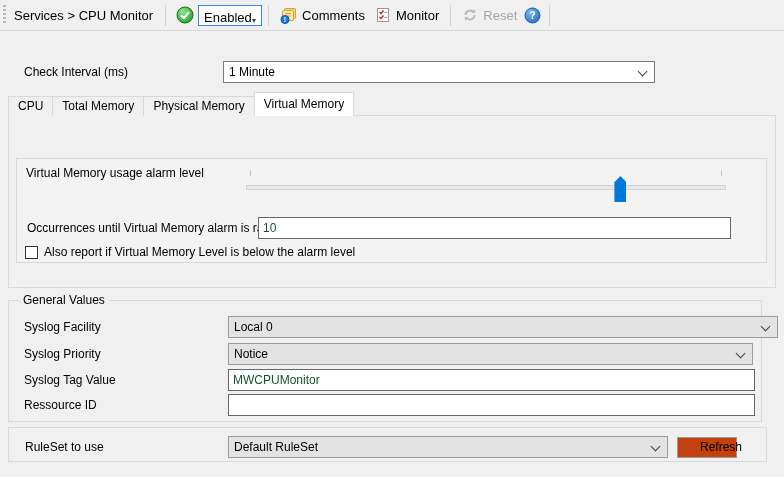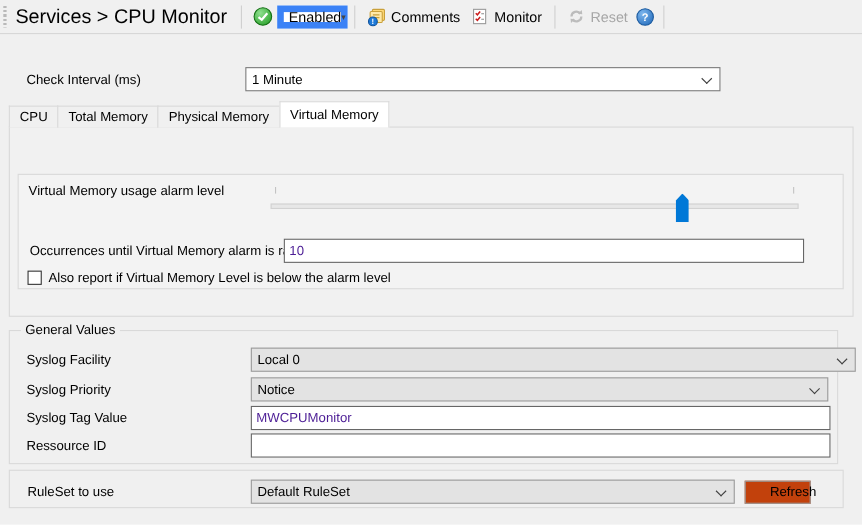--- a/index.html
+++ b/index.html
@@ -7,39 +7,39 @@
   body { font-family:"Liberation Sans", sans-serif; font-size:12px; color:#000; }
   .screen { position:relative; width:784px; height:477px; background:#f0f0f0; }
 
   
   .toolbar { position:absolute; top:0; left:0; right:0; height:31px;
              display:flex; align-items:center; background:#f0f0f0;
              border-bottom:1px solid #d7d7d7; }
   .gripper { width:3px; height:20px; margin:0 6px 0 3px;
              background:repeating-linear-gradient(to bottom,#b9b9b9 0 2px,transparent 2px 4px); }
   .tb-sep { width:1px; height:21px; background:#d0d0d0; margin:0 6px; }
-  .crumb { font-size:18px; margin:0 6px 0 2px; white-space:nowrap; }
+  .crumb { font-size:13px; margin:0 6px 0 2px; white-space:nowrap; }
   .tb-btn { display:flex; align-items:center; gap:5px; padding:2px 5px; white-space:nowrap;
             font-size:13px; background:transparent; border:0; font-family:inherit; color:#000; }
   .tb-btn.disabled { color:#a6a6a6; }
-  .enabled-box { display:flex; align-items:center; justify-content:space-between;
-                 width:64px; height:21px; background:#fff; border:6px solid #3b82f6;
+  .enabled-box { display:flex; align-items:flex-end; justify-content:space-between;
+                 width:64px; height:21px; background:#fff; border:1px solid #3b82f6;
                  padding:0 5px; margin-left:4px; font-size:13px; }
   .dd-arrow { font-size:8px; color:#444; }
 
   
   .lbl { position:absolute; height:22px; line-height:22px; white-space:nowrap; }
   .combo { position:absolute; height:22px; line-height:20px; padding:0 22px 0 5px;
            background:#e3e3e3; border:1px solid #9b9b9b; overflow:hidden; white-space:nowrap; }
   .combo.white { background:#fff; border-color:#7a7a7a; }
   .chev { position:absolute; right:8px; top:6px; width:7px; height:7px;
           border-right:1.3px solid #404040; border-bottom:1.3px solid #404040;
           transform:rotate(45deg); }
   .tbox { position:absolute; height:22px; background:#fff; border:1px solid #666;
-          font-family:inherit; font-size:12px; padding:0 4px; color:#4c1d95; }
+          font-family:inherit; font-size:12px; padding:0 4px; color:#14532d; }
   .cbrow { position:absolute; display:flex; align-items:center; gap:6px; height:14px; }
   .cbox { position:relative; width:13px; height:13px; background:#fff; border:1px solid #333; flex:none; }
   .cbox.checked::before { content:"✓"; position:absolute; left:0px; top:-3px;
                           font-size:13px; font-weight:bold; color:#111; }
   .grouprect { position:absolute; border:1px solid #d9d9d9; }
   .legend { position:absolute; top:-8px; left:10px; background:#f0f0f0; padding:0 4px; line-height:14px; }
 
   
   .tabstrip { position:absolute; left:8px; top:92px; height:24px; display:flex; align-items:flex-end; z-index:3; }
   .tab { height:20px; line-height:19px; padding:0 9px; background:#f0f0f0;

